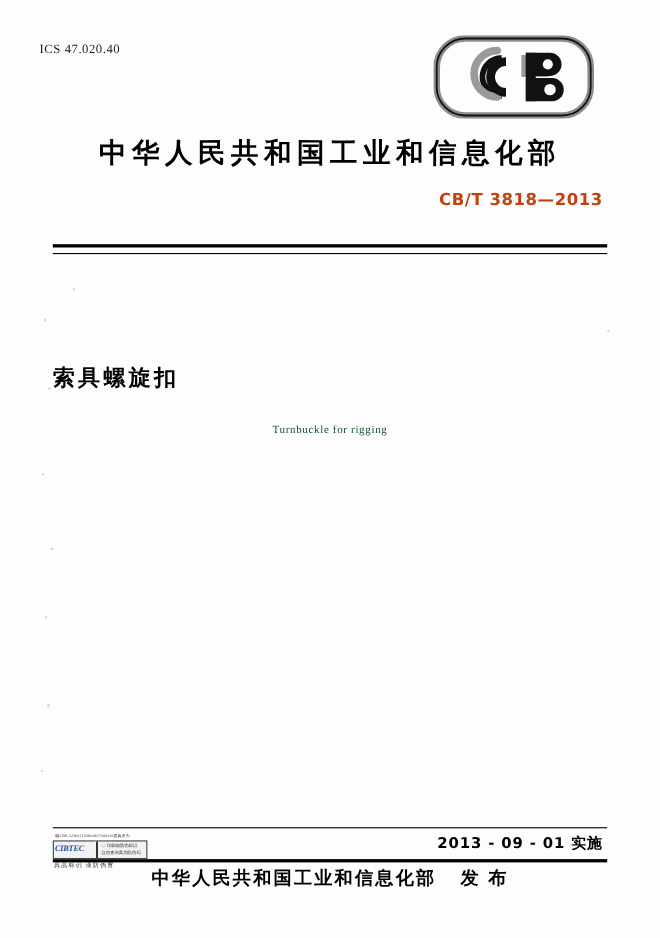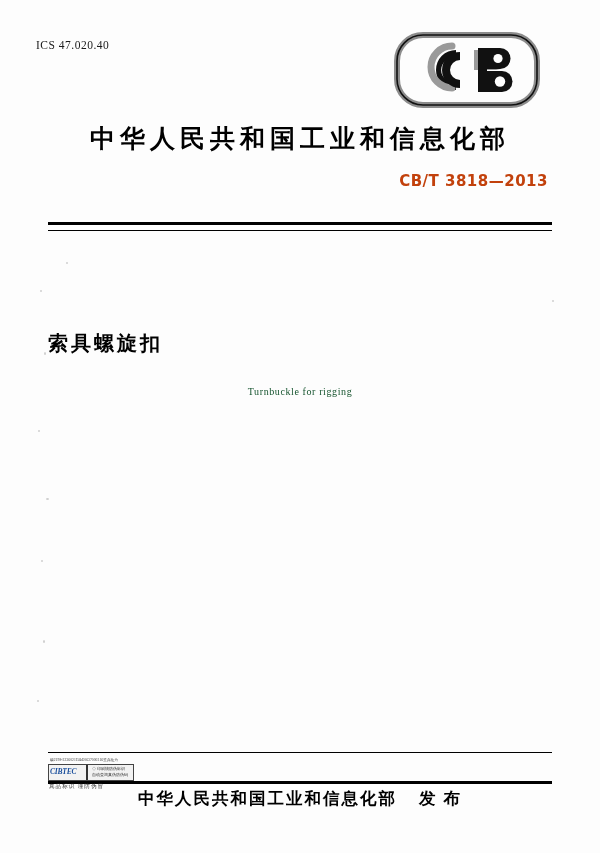--- a/index.html
+++ b/index.html
@@ -173,21 +173,21 @@
     background: #000;
   }
 
   
   .publisher {
     position: absolute;
     left: 48px;
     top: 788px;
     width: 504px;
     text-align: center;
-    font-family: Liberation Serif, serif;
+    font-family: Liberation Sans, sans-serif;
     font-weight: bold;
     font-size: 16.5px;
     letter-spacing: 2px;
     color: #000;
   }
   .publisher .spacer { display: inline-block; width: 22px; }
 
   
   .seal {
     position: absolute;
@@ -294,20 +294,21 @@
 
   <div class="std-code">CB/T 3818—2013</div>
 
   <div class="rule-top"></div>
   <div class="rule-bottom"></div>
 
   <div class="subject-cn">索具螺旋扣</div>
   <div class="subject-en">Turnbuckle for rigging</div>
 
   <div class="rule-foot-top"></div>
+  <div class="date-impl">2013 - 09 - 01 实施</div>
   <div class="rule-foot-bottom"></div>
 
   <div class="publisher">
     <span>中华人民共和国工业和信息化部</span><span class="spacer"></span><span>发 布</span>
   </div>
 
   <div class="seal">
     <div class="seal-code">编2198-3236021I5&amp;E0637000316竖真改为</div>
     <div class="seal-box"></div>
     <div class="seal-brand">CIBTEC</div>

